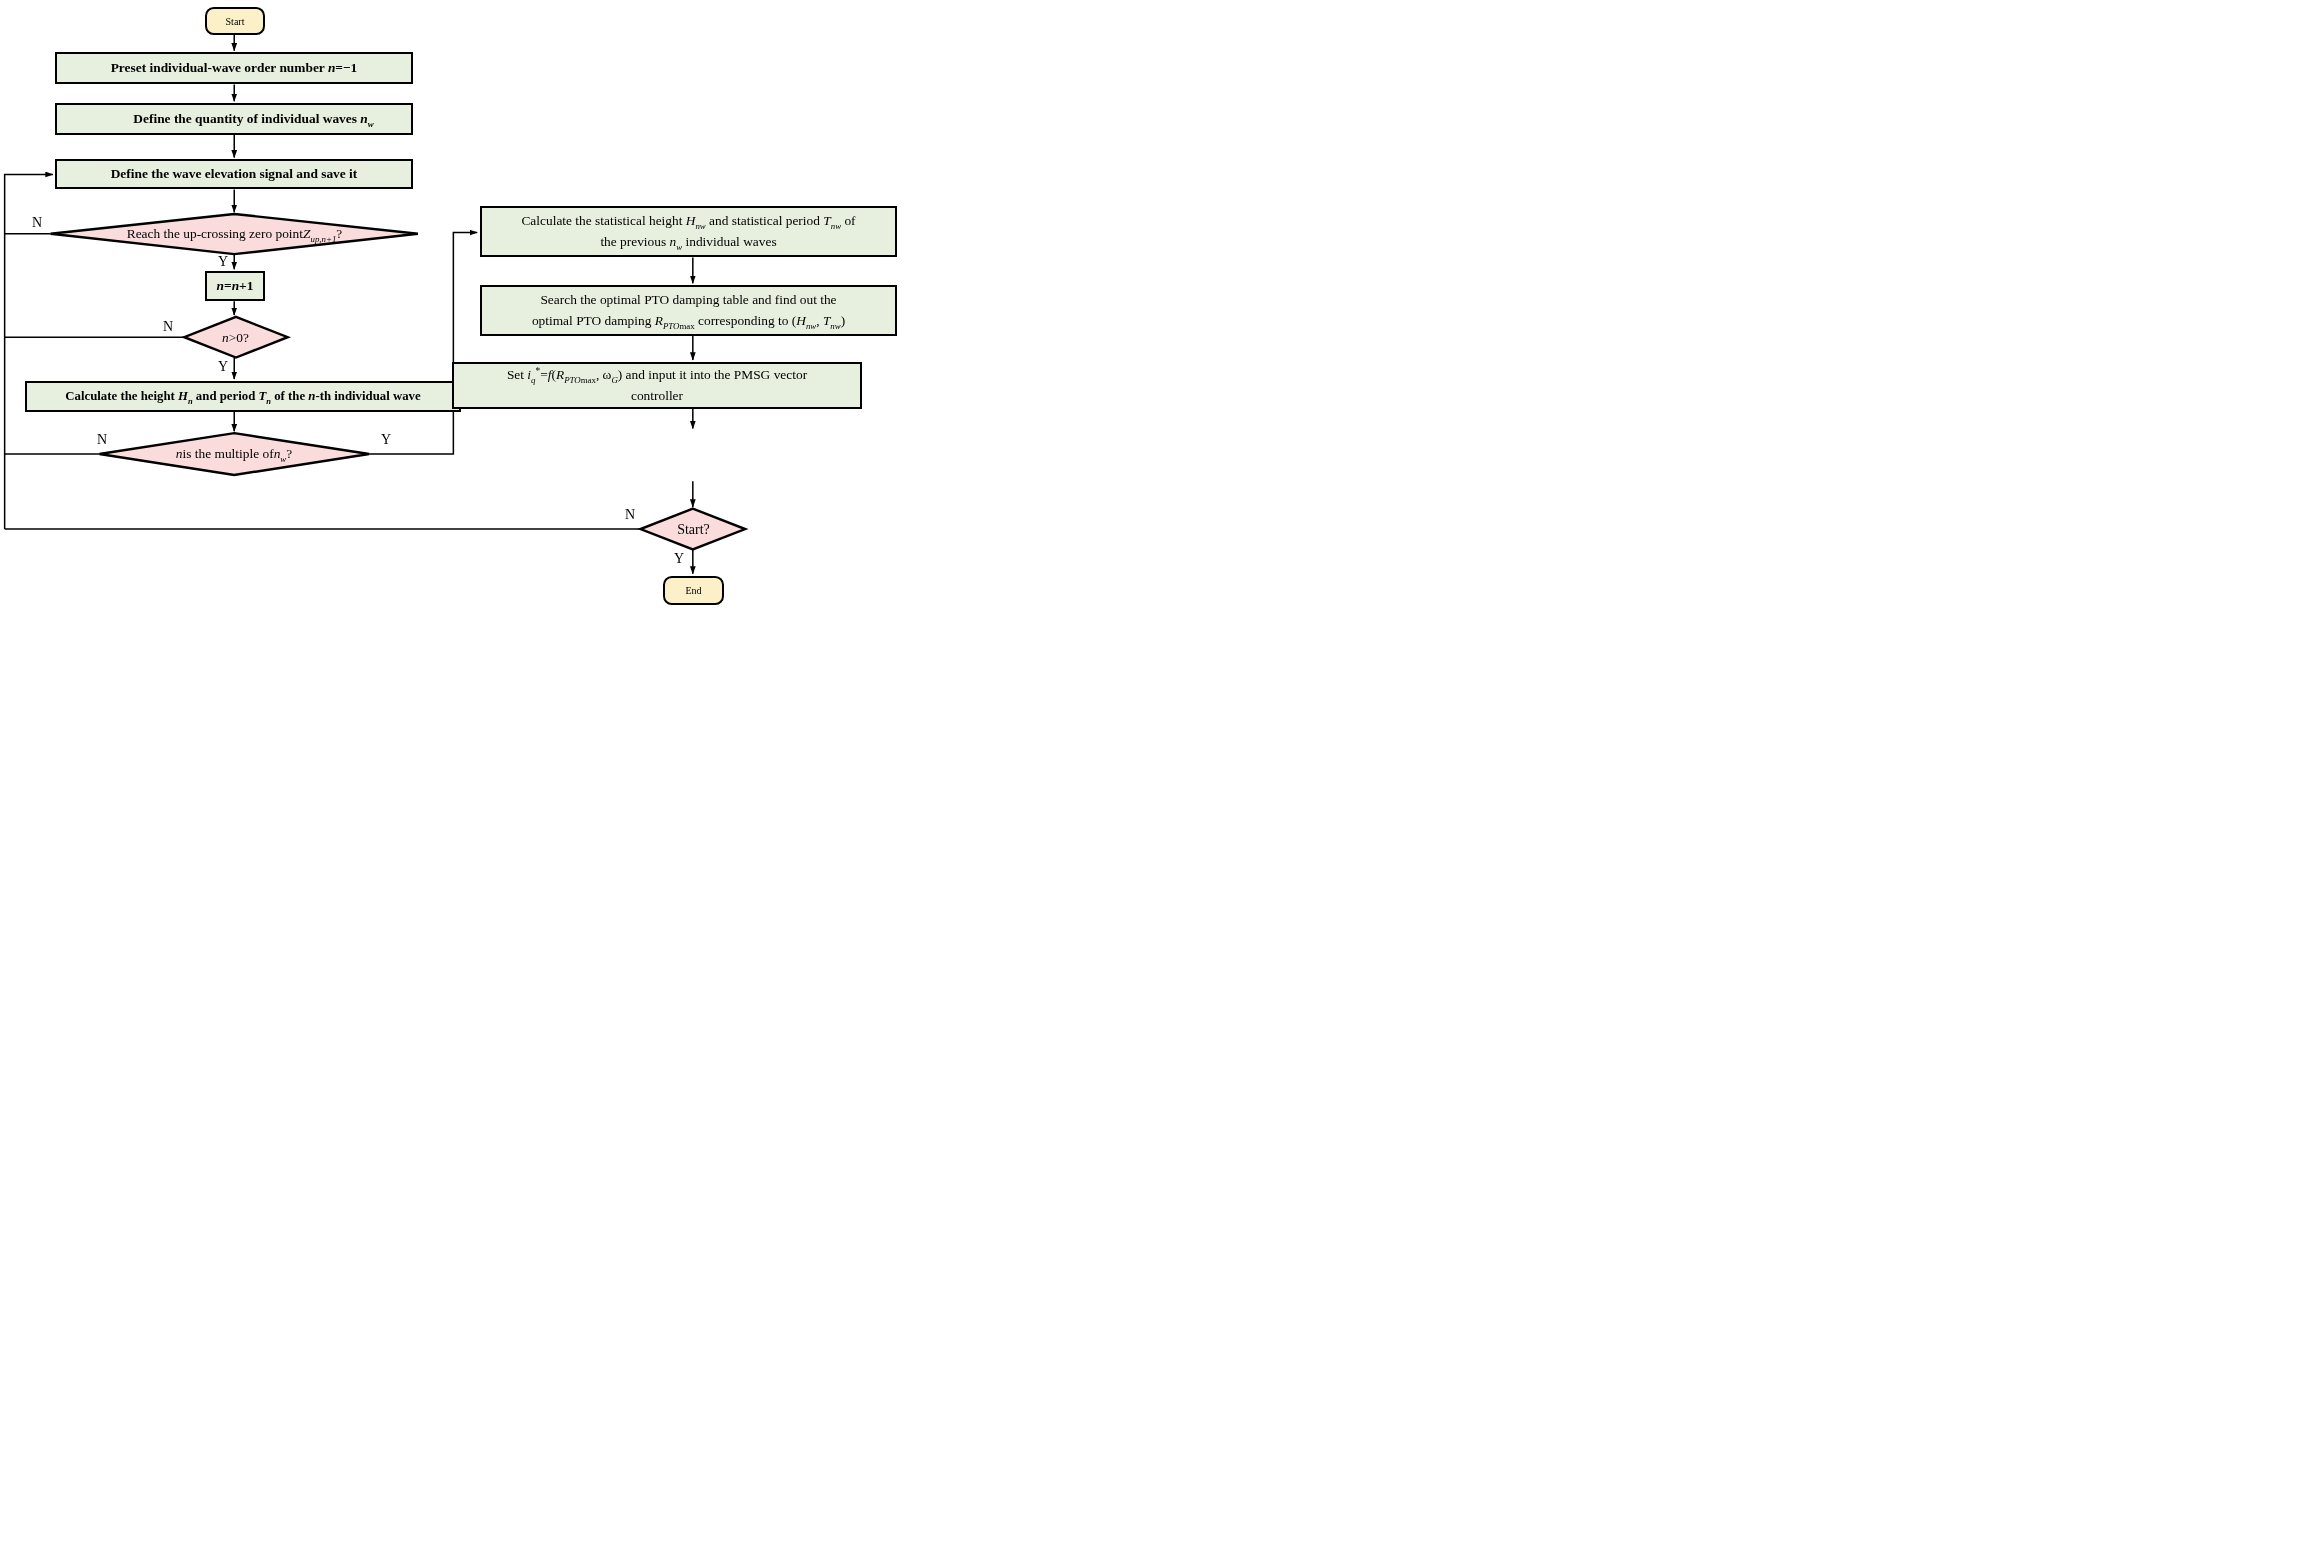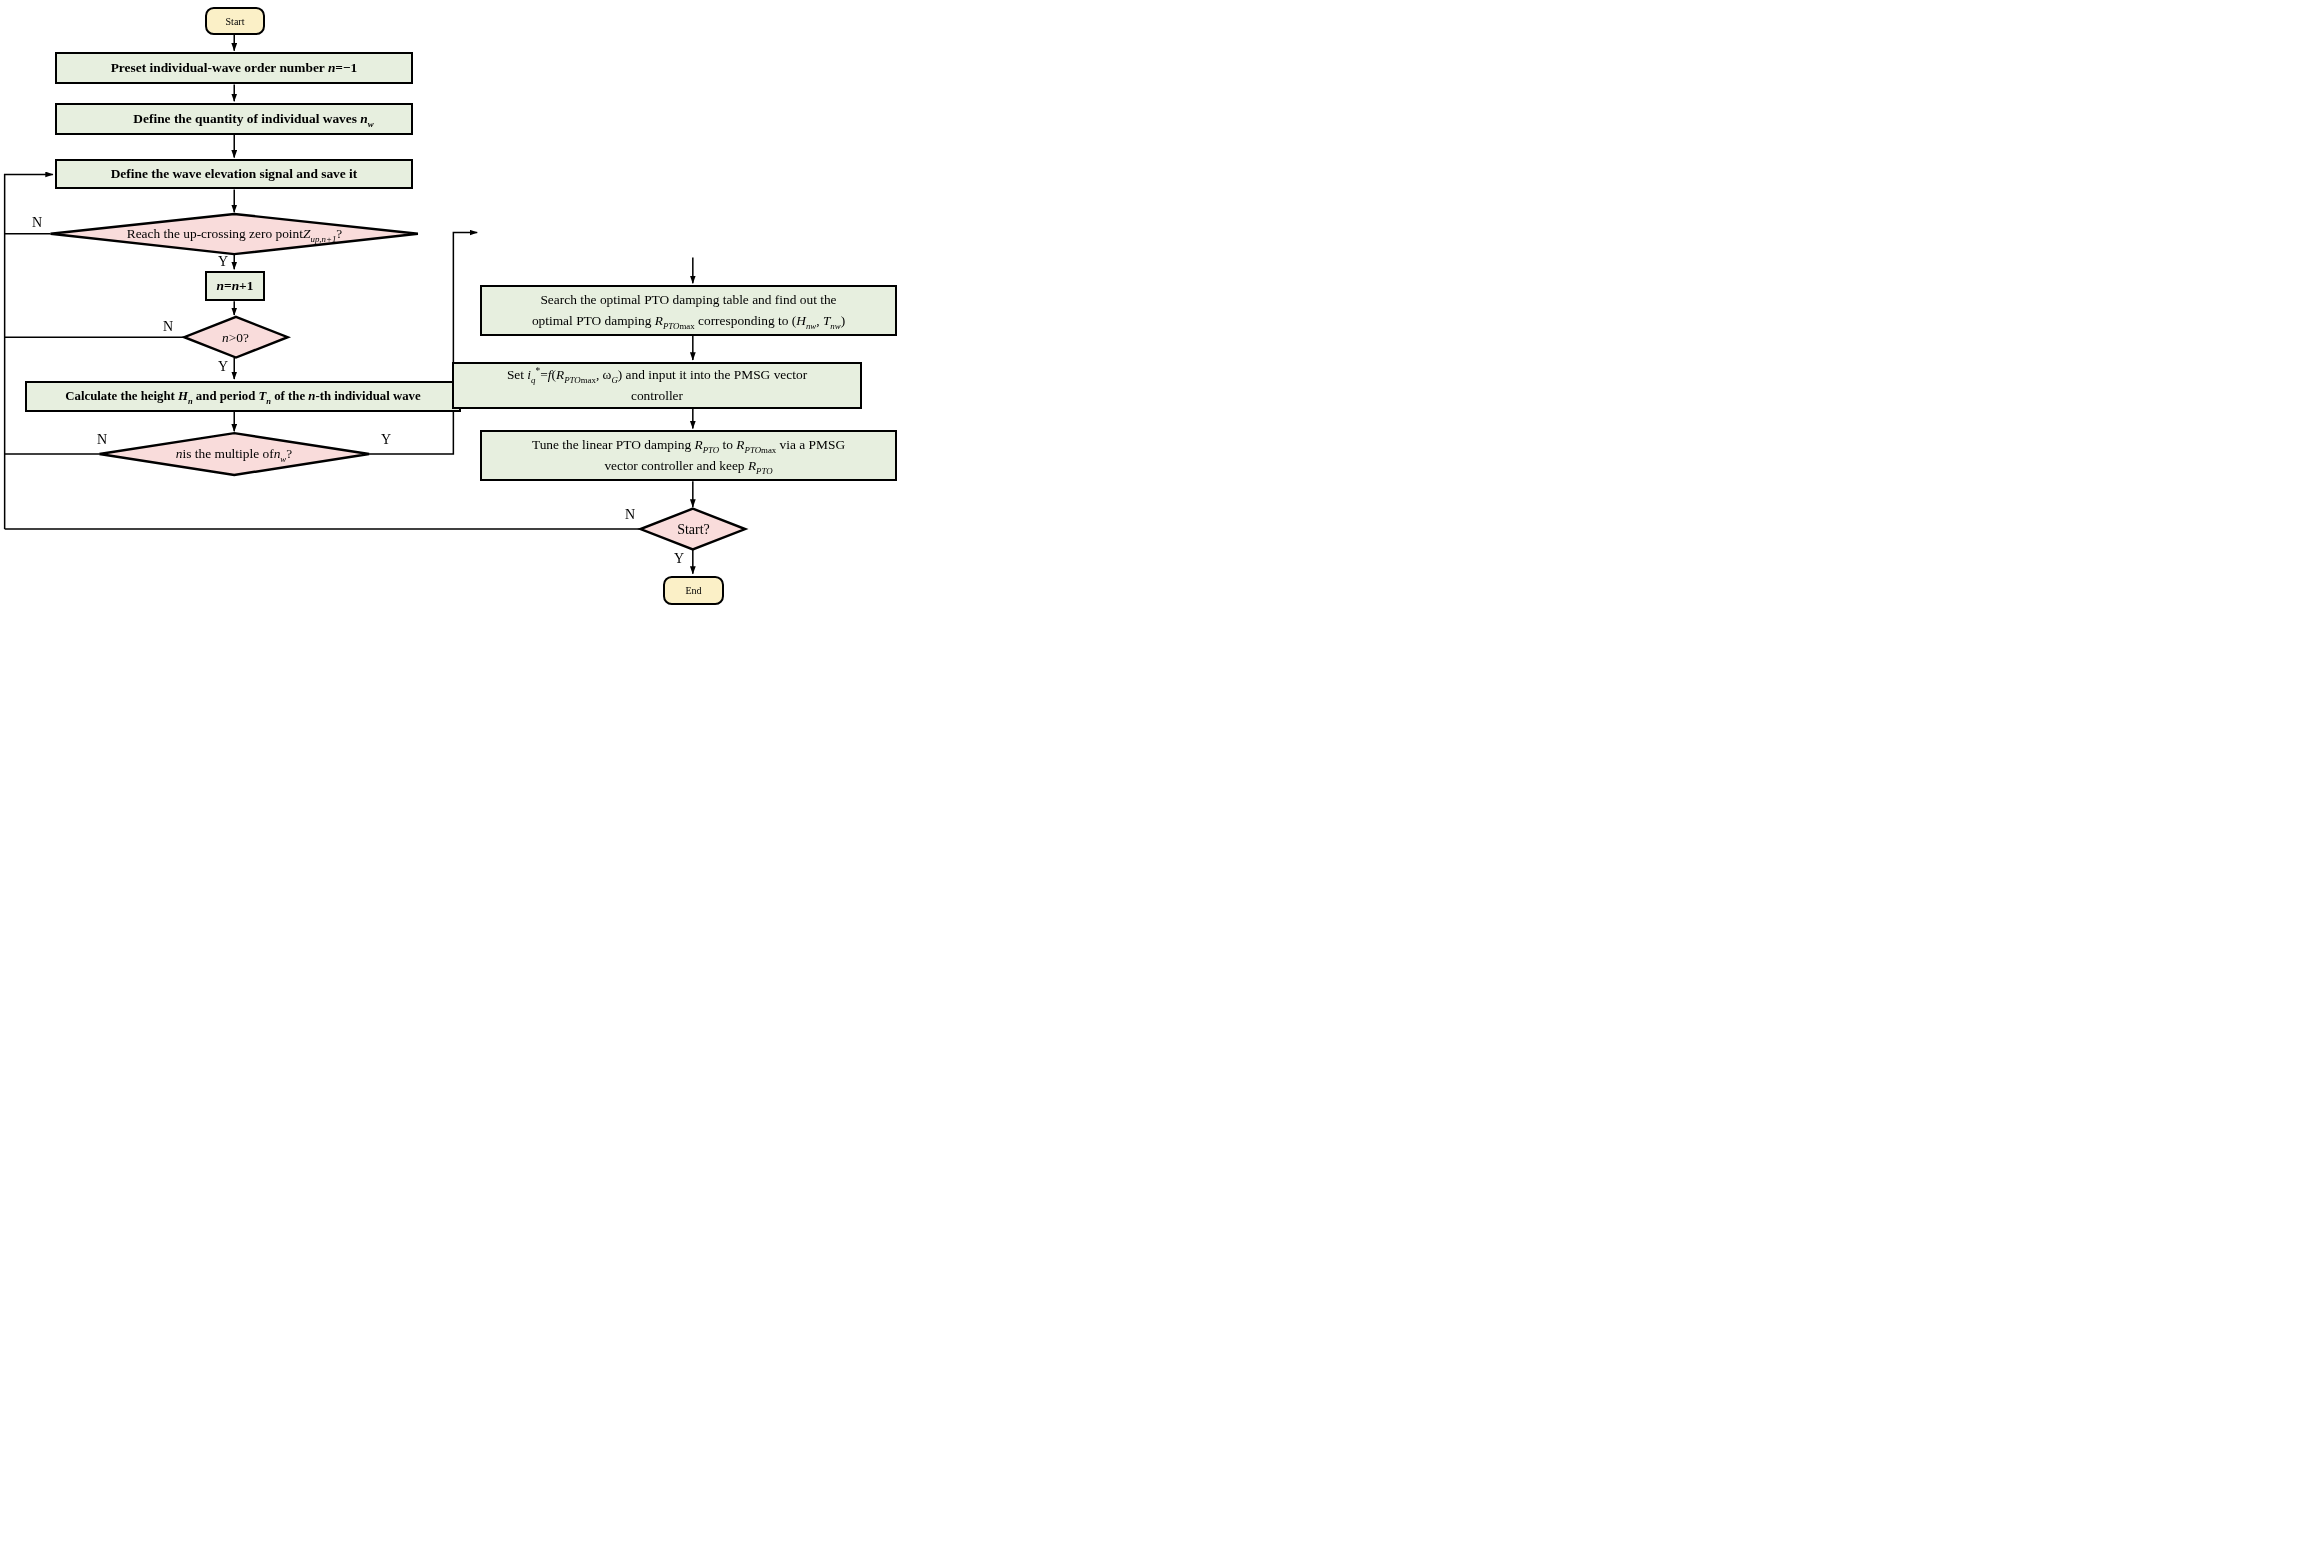--- a/index.html
+++ b/index.html
@@ -99,28 +99,28 @@
   <div class="node process one-line" style="left:55px;top:159px;width:358px;height:30px;">
     <span>Define the wave elevation signal and save it</span>
   </div>
   <div class="node process one-line" style="left:205px;top:271px;width:60px;height:30px;">
     <span><i>n</i>=<i>n</i>+1</span>
   </div>
   <div class="node process one-line" style="left:25px;top:381px;width:436px;height:31px;font-size:12.8px;align-items:center;">
     <span>Calculate the height <i>H<sub>n</sub></i> and period <i>T<sub>n</sub></i> of the <i>n</i>-th individual wave</span>
   </div>
 
+  <div class="node process" style="left:480px;top:206px;width:417px;height:51px;">
+    <span>Calculate the statistical height <i>H<sub>nw</sub></i> and statistical  period <i>T<sub>nw</sub></i> of<br>the previous <i>n<sub>w</sub></i> individual waves</span>
+  </div>
   <div class="node process" style="left:480px;top:285px;width:417px;height:51px;">
     <span>Search the optimal PTO damping table and find out the<br>optimal PTO damping <i>R<sub>PTO</sub></i><sub>max</sub> corresponding to (<i>H<sub>nw</sub></i>, <i>T<sub>nw</sub></i>)</span>
   </div>
   <div class="node process" style="left:452px;top:362px;width:410px;height:47px;">
     <span>Set <i>i<sub>q</sub></i><sup>*</sup>=<i>f</i>(<i>R<sub>PTO</sub></i><sub>max</sub>, ω<sub><i>G</i></sub>) and input it into the PMSG vector<br>controller</span>
-  </div>
-  <div class="node process" style="left:480px;top:430px;width:417px;height:51px;">
-    <span>Tune the linear PTO damping <i>R<sub>PTO</sub></i> to  <i>R<sub>PTO</sub></i><sub>max</sub> via a PMSG<br>vector controller and keep  <i>R<sub>PTO</sub></i></span>
   </div>
 
   <div class="dtext" style="left:51px;top:214px;width:367px;height:40px;">Reach the up-crossing zero point <i>Z<sub>up,n+1</sub></i>?</div>
   <div class="dtext" style="left:184px;top:317px;width:103px;height:41px;"><i>n</i>&gt;0?</div>
   <div class="dtext" style="left:99px;top:433px;width:270px;height:42px;"><i>n</i> is the multiple of <i>n<sub>w</sub></i>?</div>
   <div class="dtext" style="left:641px;top:509px;width:105px;height:41px;font-size:14px;">Start?</div>
 
   <div class="edge-label" style="left:37px;top:223px;">N</div>
   <div class="edge-label" style="left:223px;top:262px;">Y</div>
   <div class="edge-label" style="left:168px;top:327px;">N</div>

